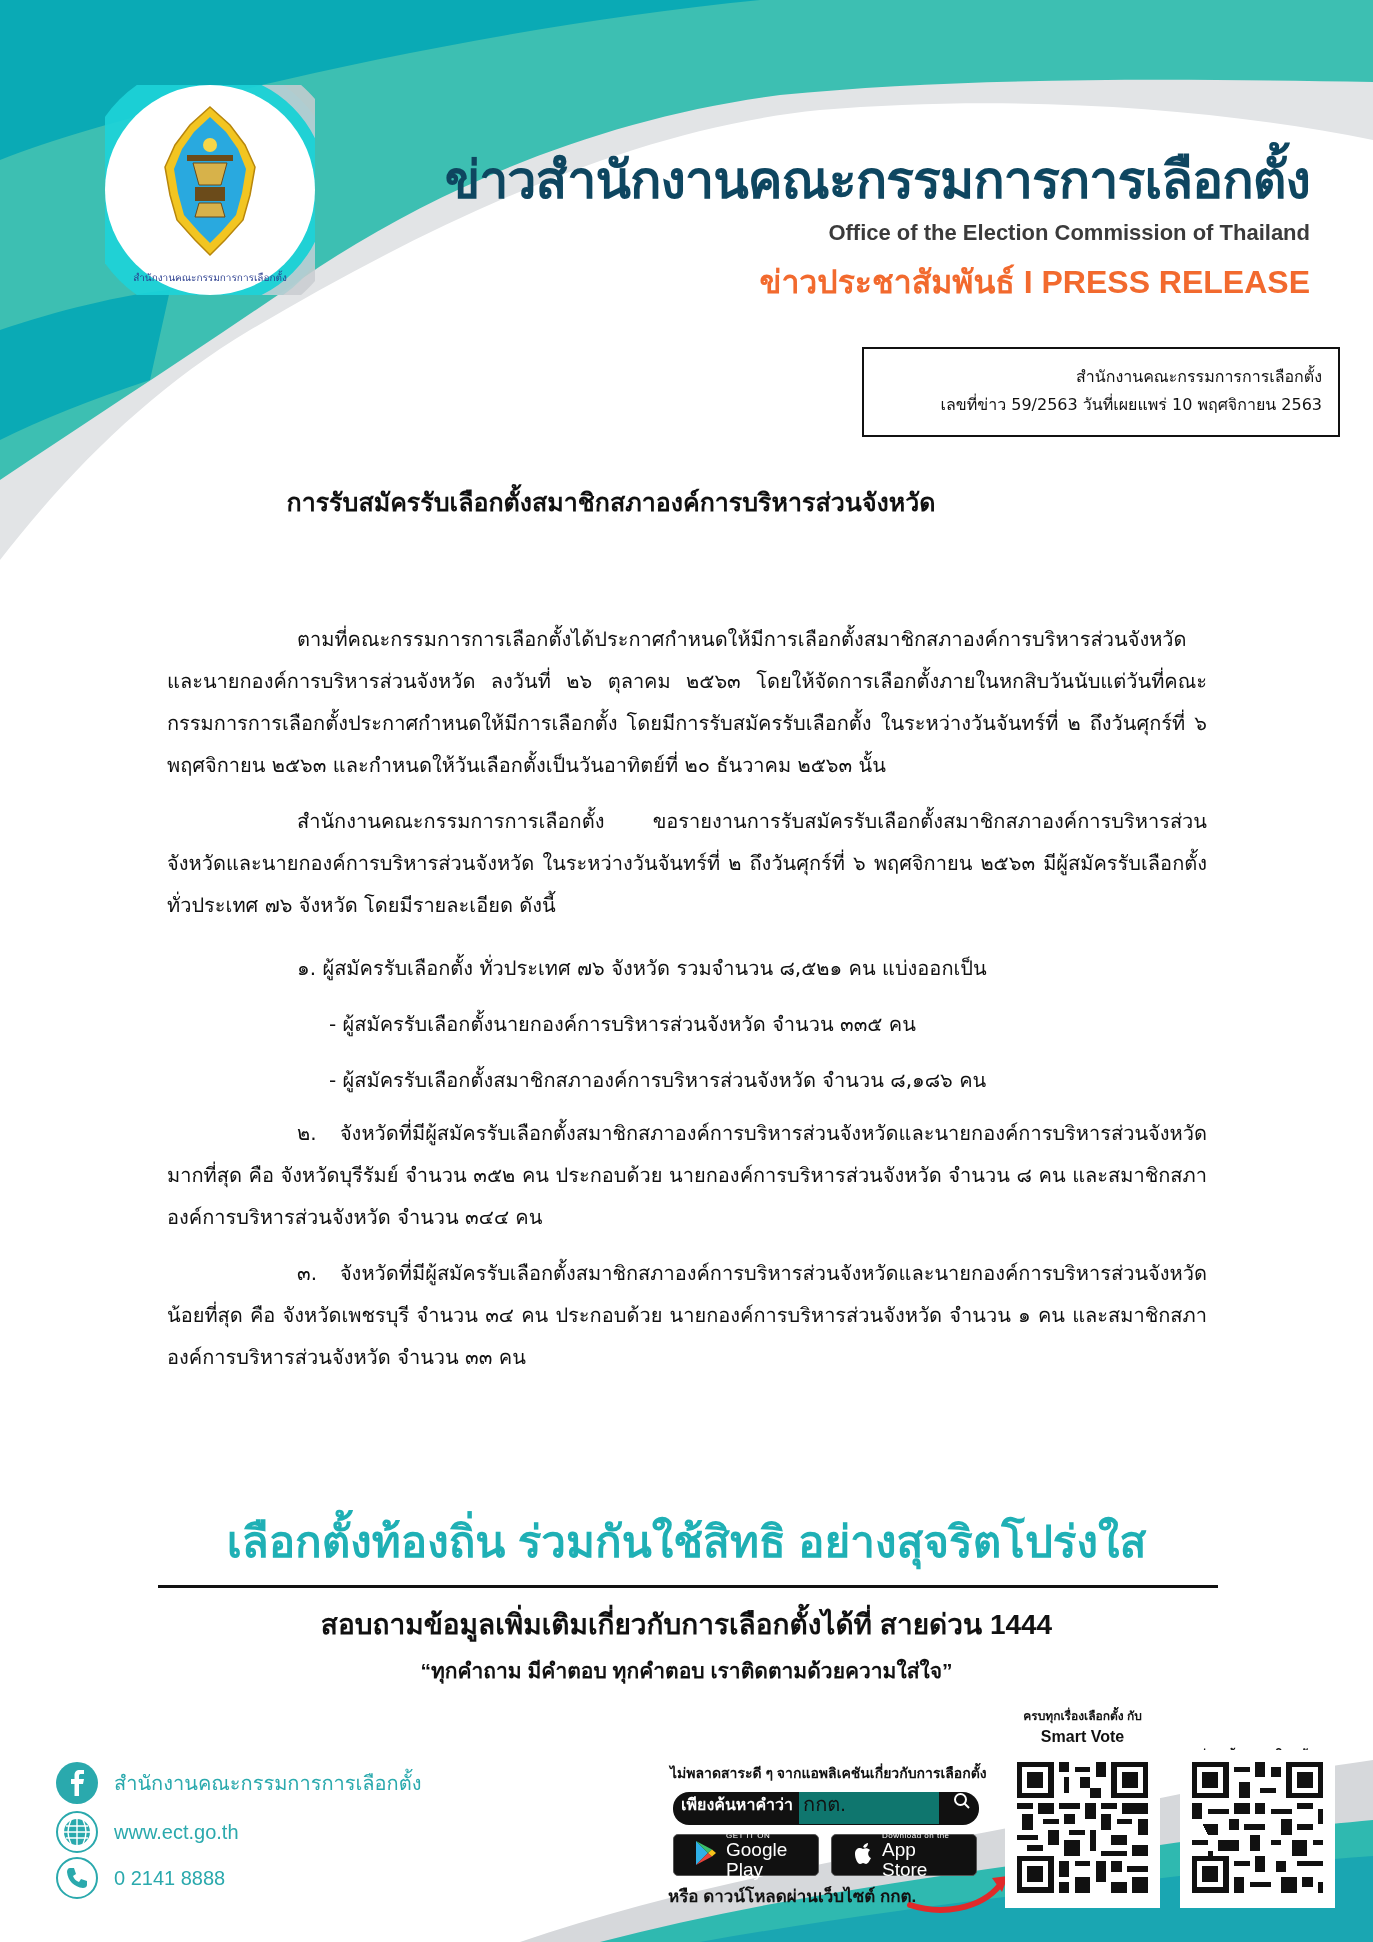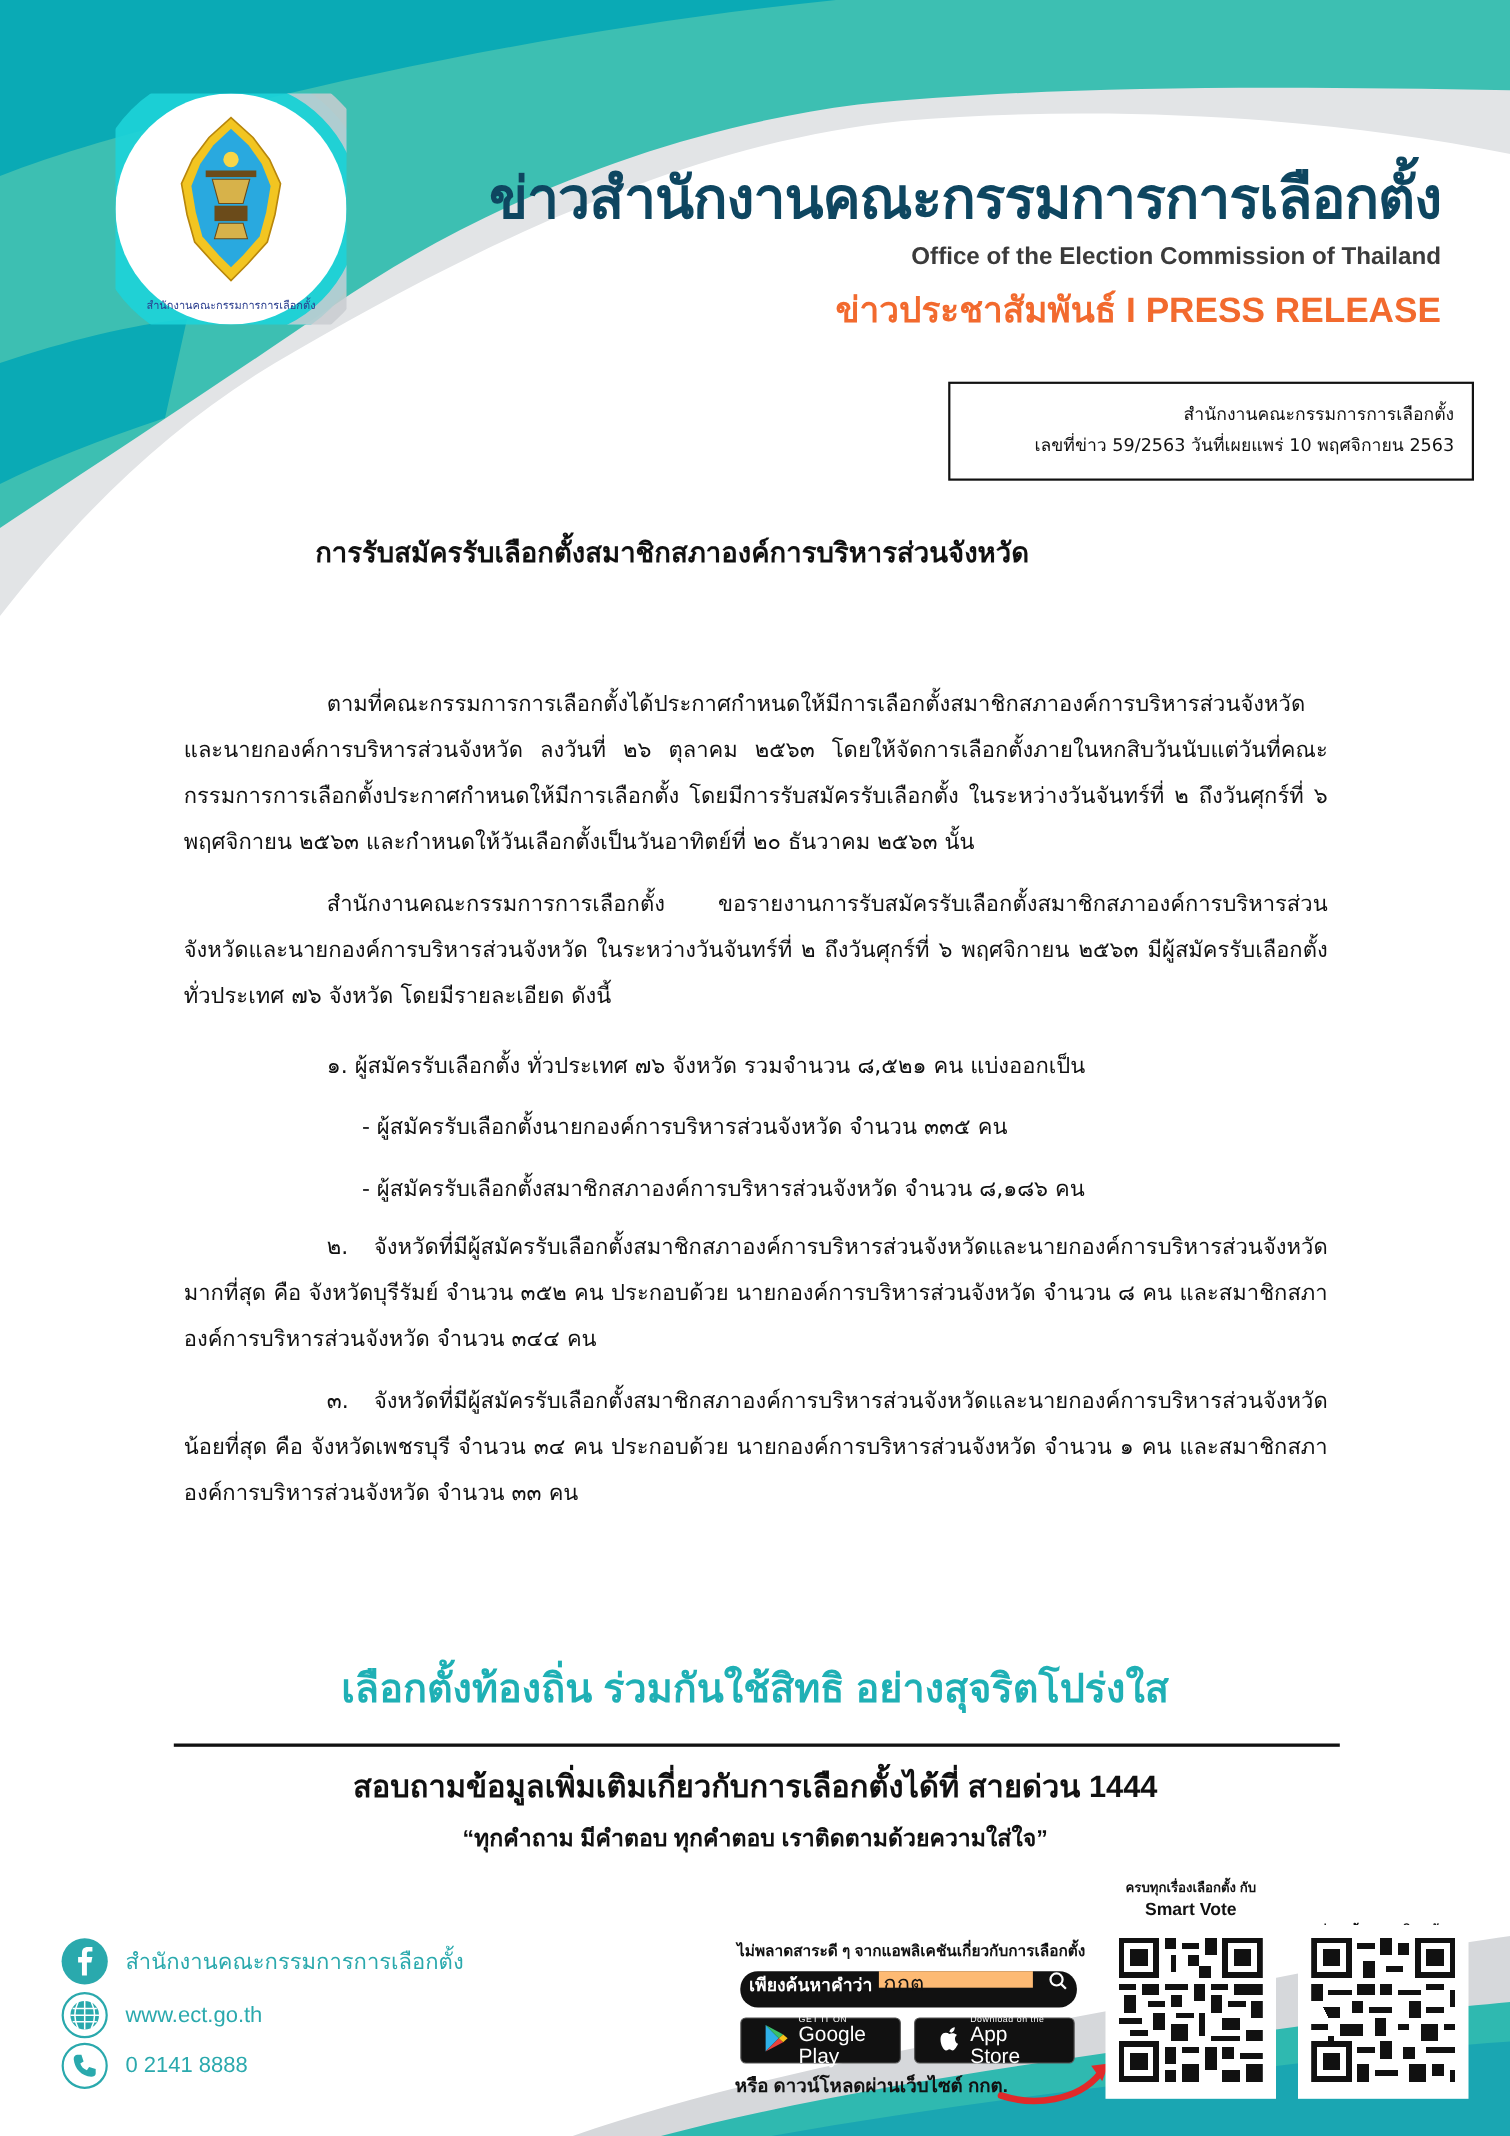--- a/index.html
+++ b/index.html
@@ -24,37 +24,37 @@
   .doc-title { position: absolute; left: 0; width: 1222px; top: 478px; text-align: center; font-weight: bold;
     font-size: 25px; line-height: 50px; color: #111; z-index: 2; }
 
   .body { position: absolute; left: 167px; width: 1040px; top: 618px; font-size: 20px; color: #111; z-index: 2; }
   .body p { text-align: justify; text-align-last: left; line-height: 42px; }
   .body .para { text-indent: 130px; margin-bottom: 14px; }
   .body .item { padding-left: 130px; line-height: 56px; }
   .body .sub { padding-left: 162px; line-height: 56px; }
 
   .slogan { position: absolute; left: 0; width: 1373px; top: 1506px; text-align: center;
-    font-family: "Liberation Sans", sans-serif; font-weight: bold; font-size: 36px; color: #1fb0b5; z-index: 2; }
+    font-family: "Liberation Sans", sans-serif; font-weight: bold; font-size: 44px; color: #1fb0b5; z-index: 2; }
   .divider { position: absolute; left: 158px; top: 1585px; width: 1060px; height: 3px; background: #111; z-index: 2; }
   .hotline { position: absolute; left: 0; width: 1373px; top: 1602px; text-align: center;
     font-family: "Liberation Sans", sans-serif; font-weight: bold; font-size: 28px; color: #111; z-index: 2; }
   .motto { position: absolute; left: 0; width: 1373px; top: 1654px; text-align: center;
     font-family: "Liberation Sans", sans-serif; font-weight: bold; font-size: 21px; color: #111; z-index: 2; }
 
   .contact { position: absolute; left: 56px; z-index: 2; display: flex; align-items: center; }
   .contact .ic { width: 42px; height: 42px; border-radius: 50%; display: flex; align-items: center; justify-content: center; }
   .contact .txt { margin-left: 16px; font-size: 20px; color: #2aa9ad; font-family: "Liberation Sans", sans-serif; }
 
   .apps-caption { position: absolute; left: 670px; top: 1762px; font-family: "Liberation Sans", sans-serif; font-weight: bold;
     font-size: 14px; color: #111; z-index: 2; white-space: nowrap; }
   .search-bar { position: absolute; left: 673px; top: 1792px; width: 306px; height: 33px; background: #111; border-radius: 16px;
     z-index: 2; display: flex; align-items: flex-start; padding: 0 8px; }
   .search-bar .lbl { color: #fff; font-size: 16px; font-weight: bold; font-family: "Liberation Sans", sans-serif; white-space: nowrap; }
-  .search-bar .box { margin-left: 6px; background: #fdba74; height: 15px; width: 140px; color: #111; font-size: 20px;
+  .search-bar .box { margin-left: 6px; background: #0f766e; height: 32px; width: 140px; color: #111; font-size: 20px;
     padding-left: 4px; line-height: 25px; font-family: "Liberation Sans", sans-serif; }
   .search-bar .mag { margin-left: auto; color: #fff; }
 
   .store-btn { position: absolute; top: 1834px; height: 42px; background: #111; border-radius: 5px; z-index: 2;
     display: flex; align-items: center; padding: 0 20px; border: 1px solid #555; }
   .store-btn .s-small { color: #fff; font-size: 8px; font-family: "Liberation Sans", sans-serif; letter-spacing: 0.5px; }
   .store-btn .s-big { color: #fff; font-size: 19px; font-family: "Liberation Sans", sans-serif; line-height: 20px; }
   .download-note { position: absolute; left: 668px; top: 1882px; font-family: "Liberation Sans", sans-serif; font-weight: bold;
     font-size: 17px; color: #111; z-index: 2; white-space: nowrap; }
 

